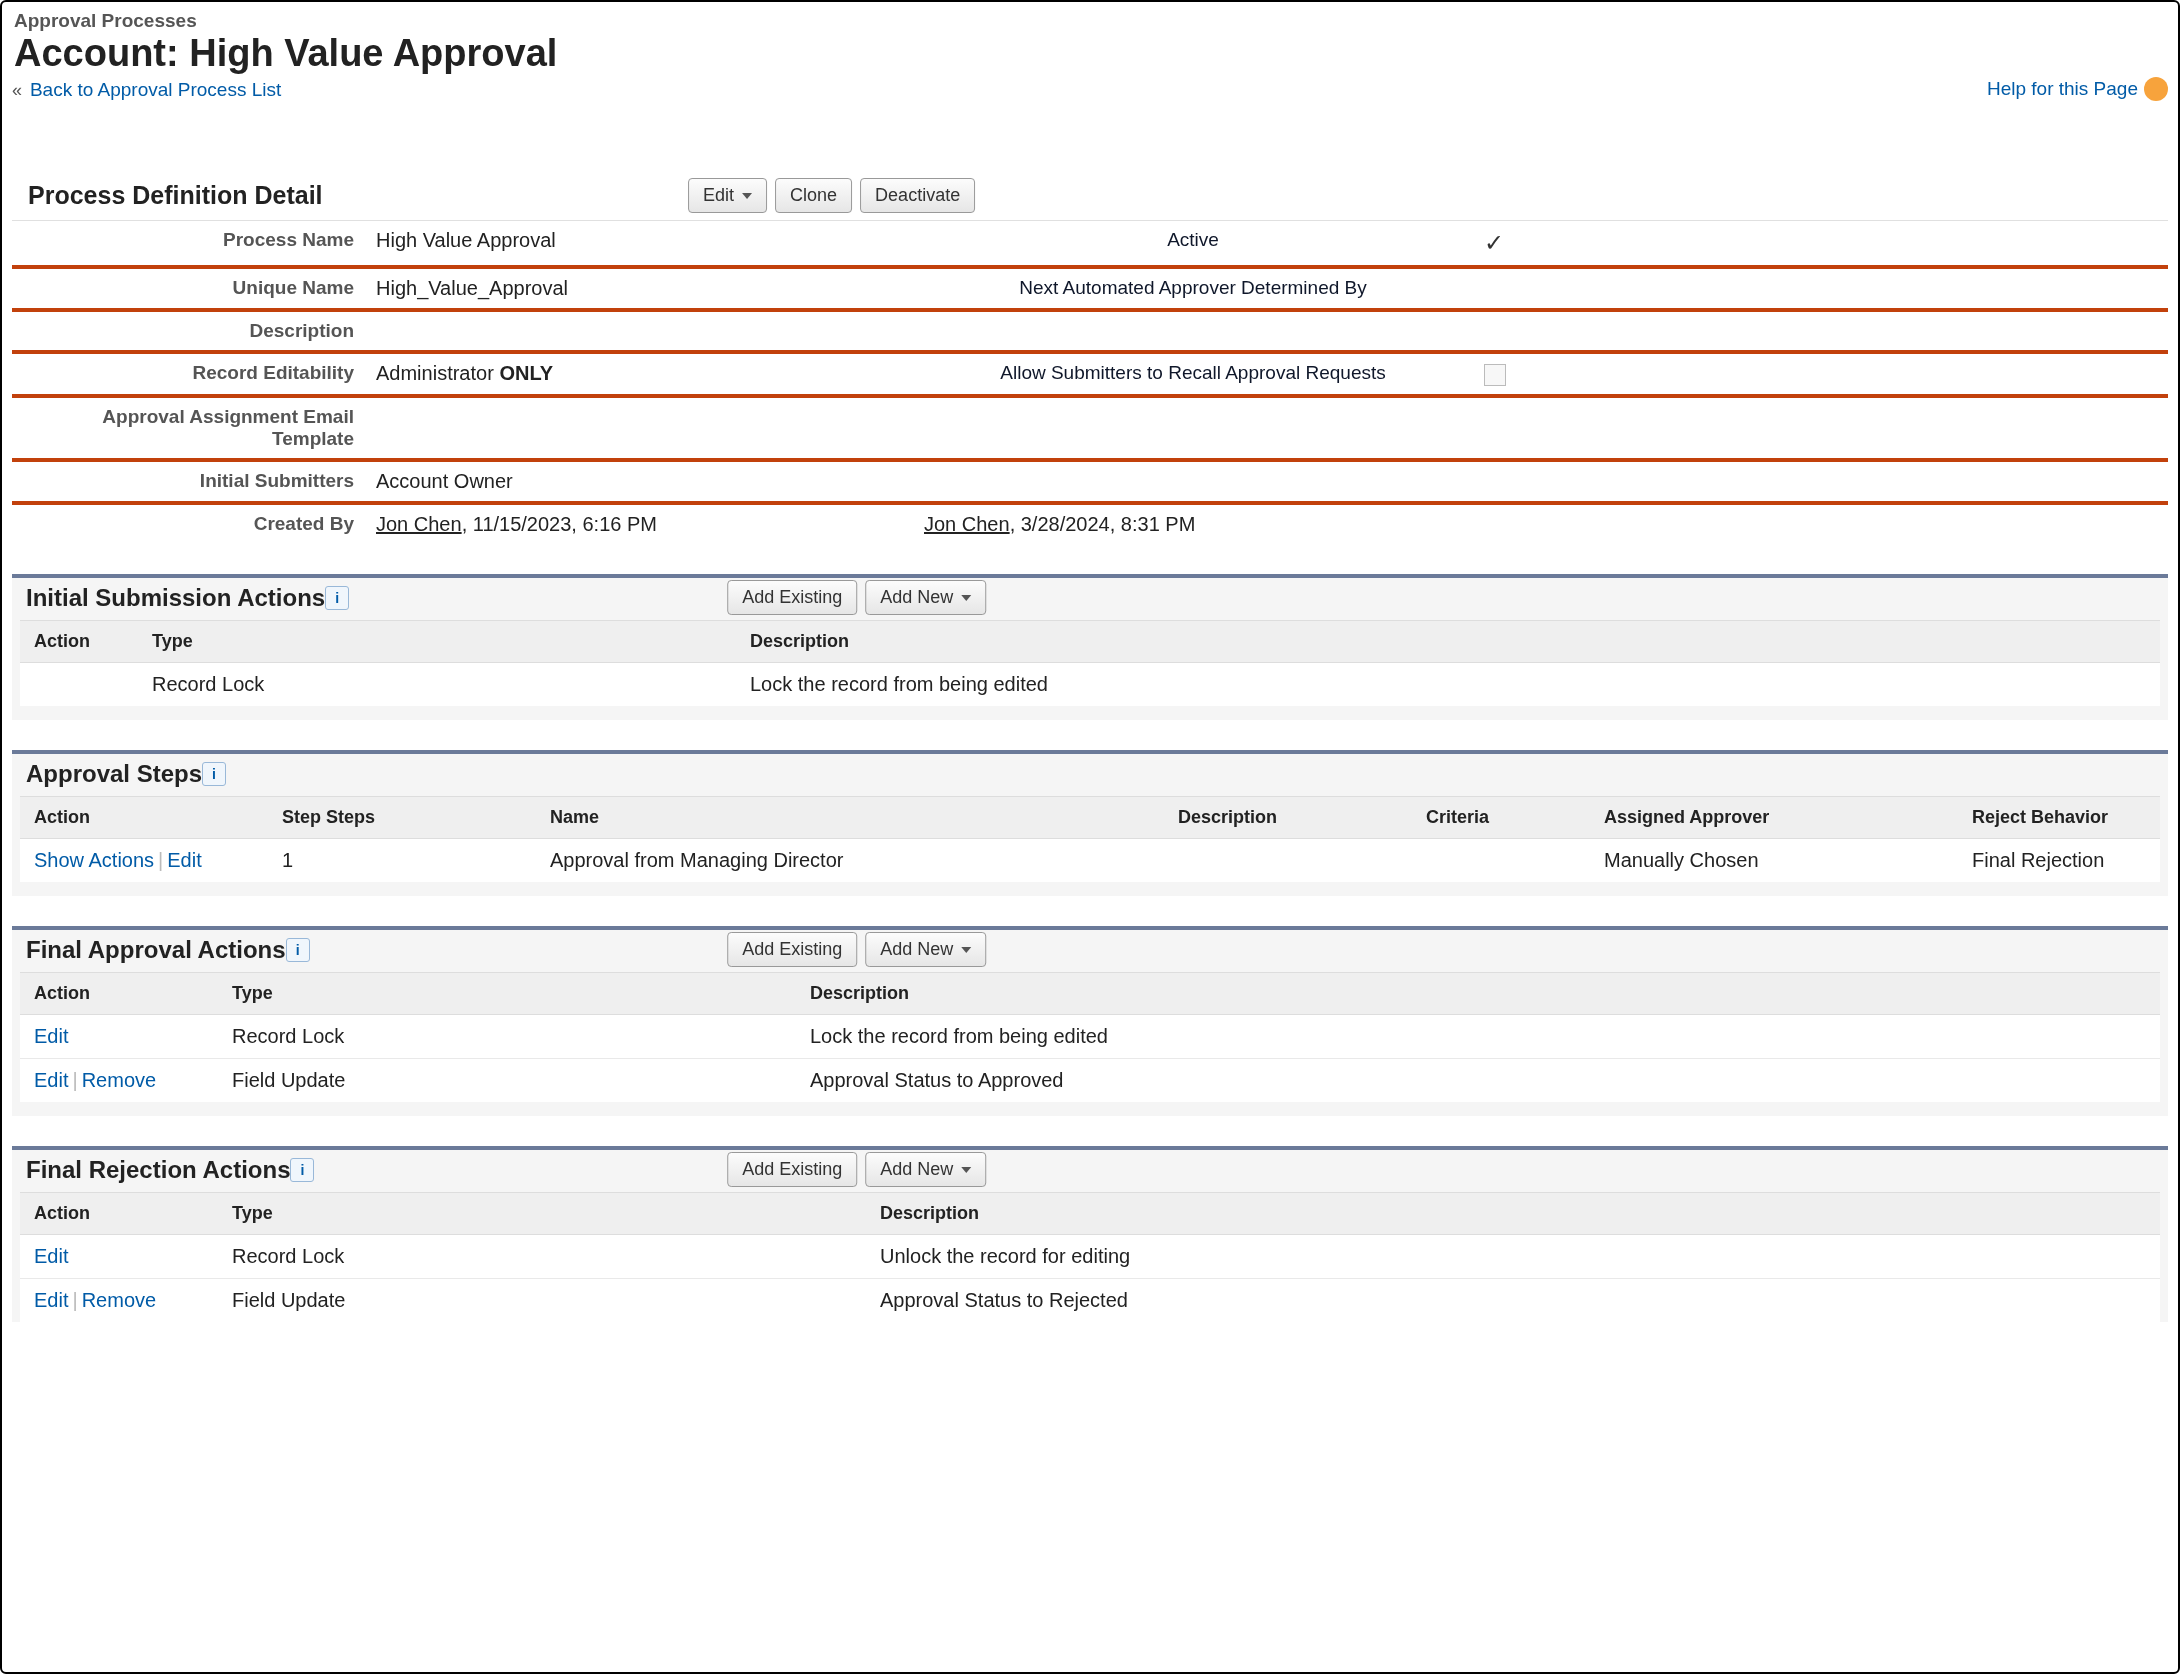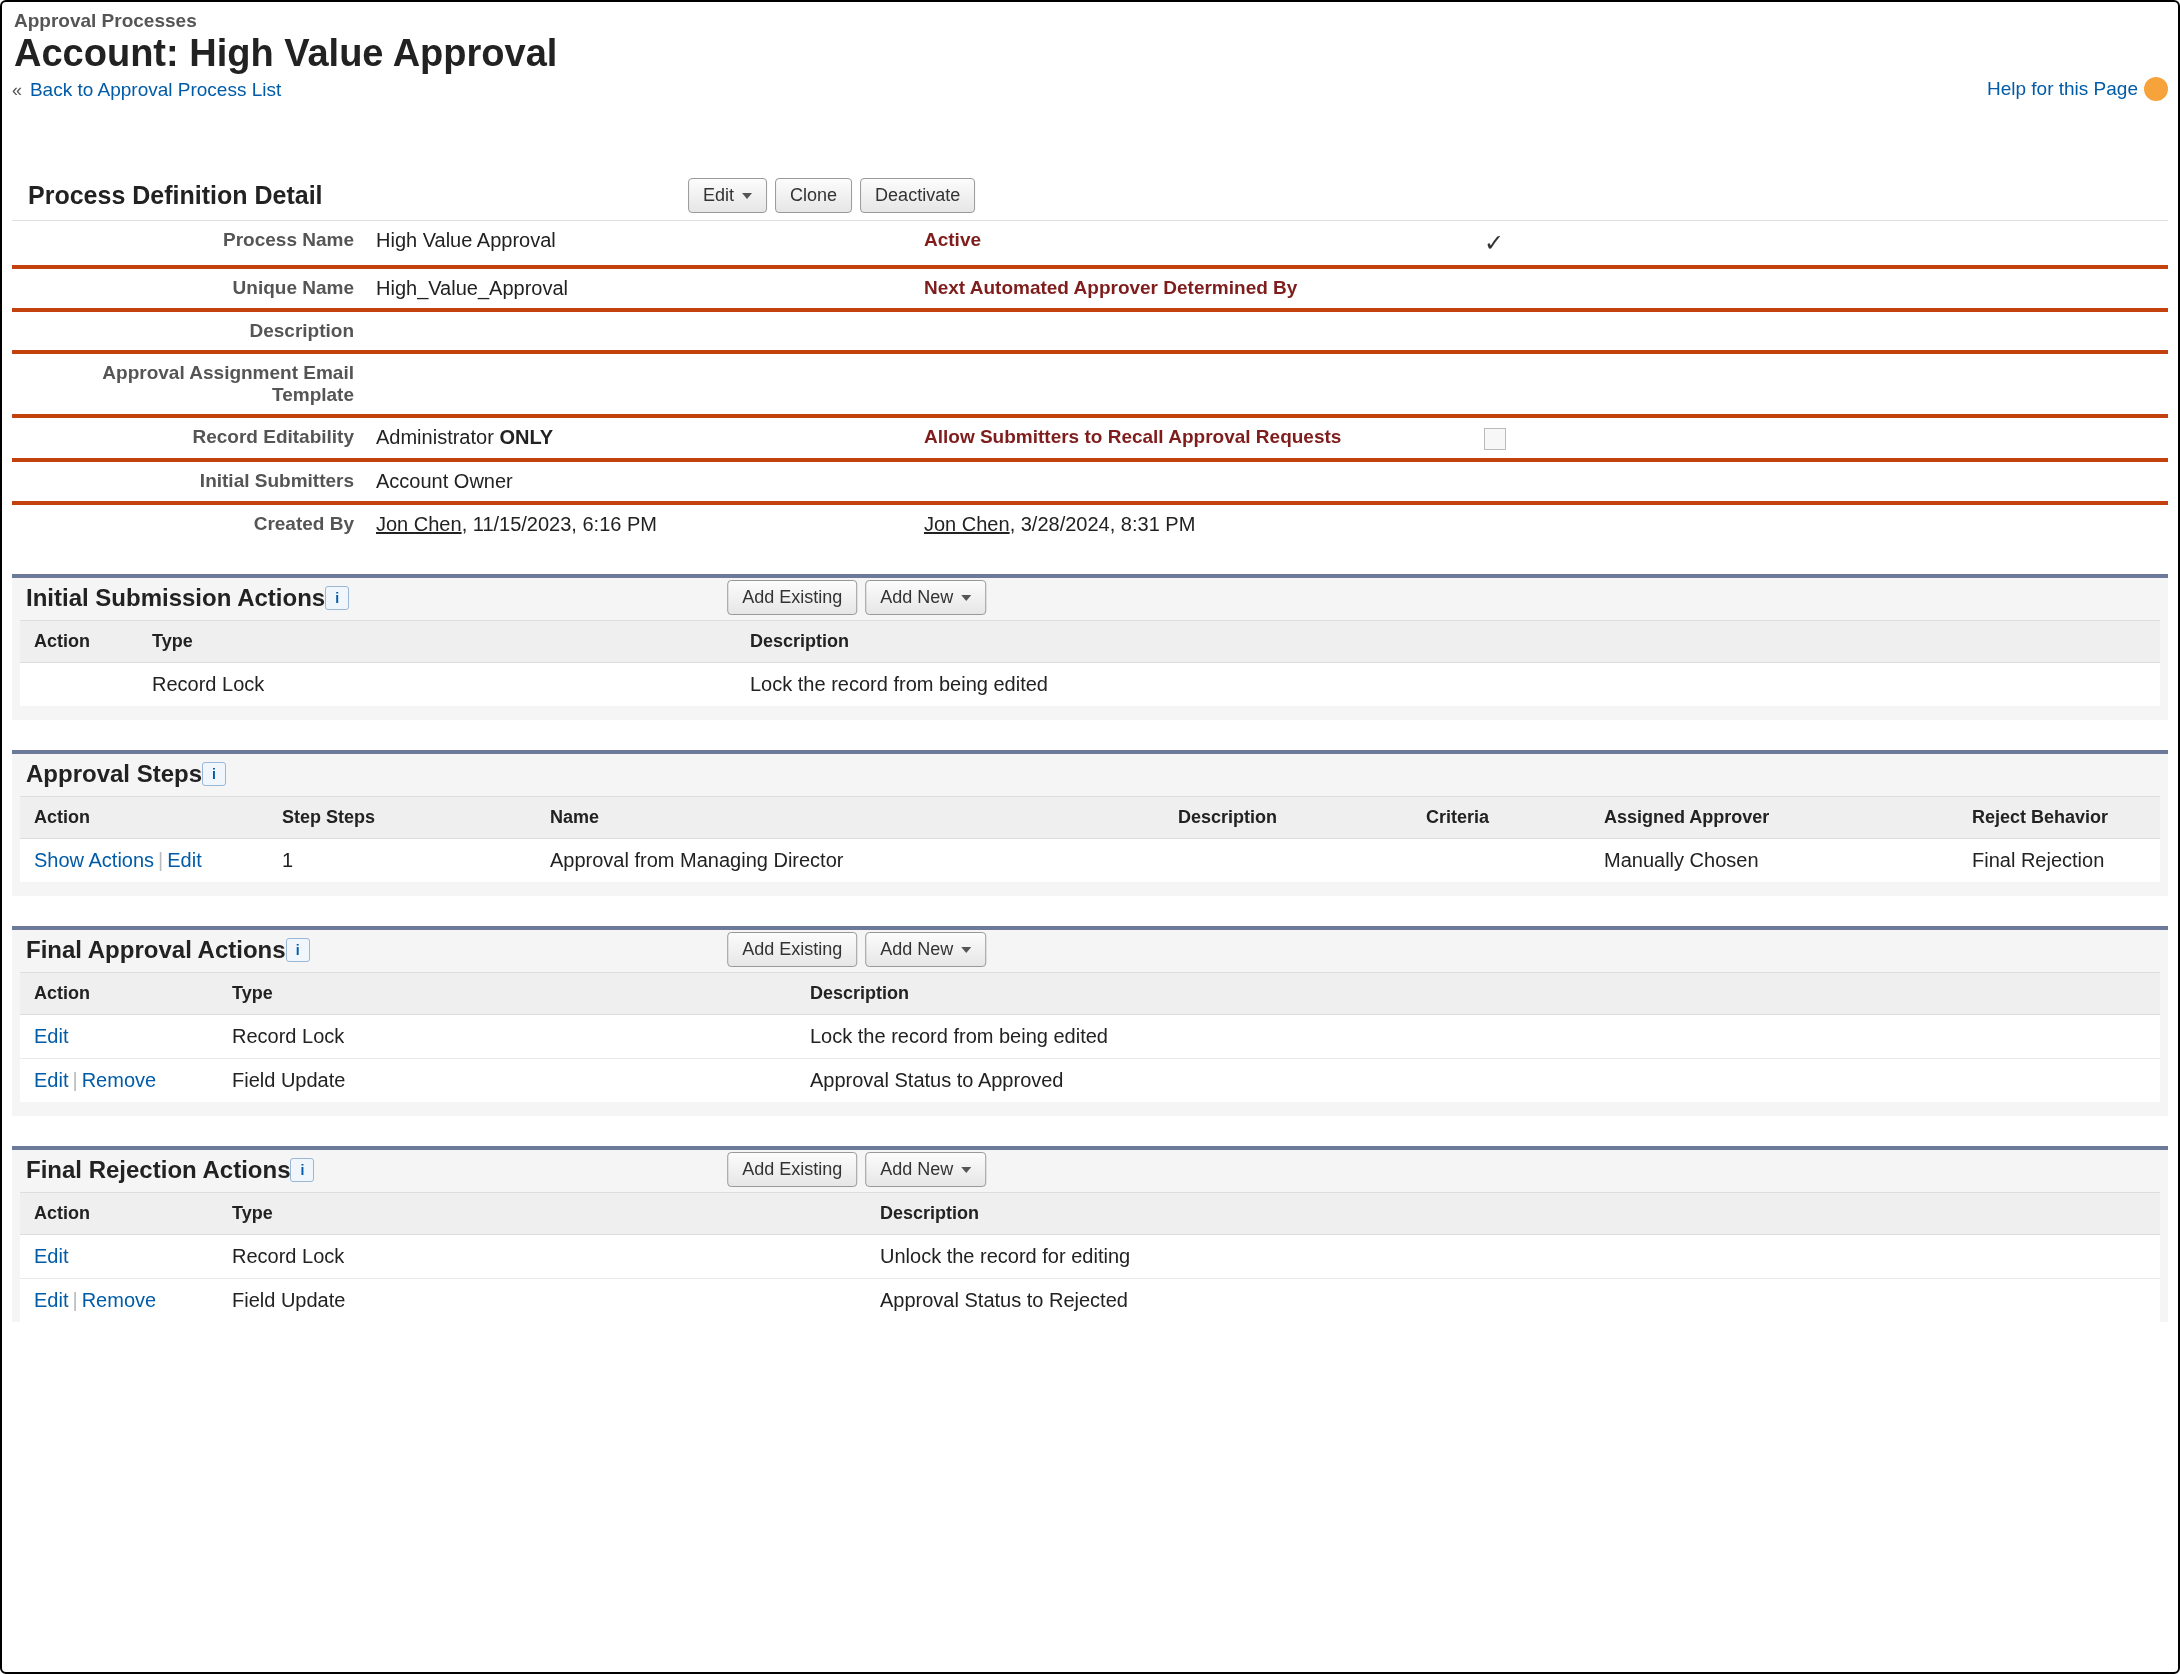--- a/index.html
+++ b/index.html
@@ -23,21 +23,21 @@
   .btn{background:linear-gradient(#fcfcfc,#e6e6e6);border:1px solid #999;border-radius:4px;padding:6px 14px;font-size:18px;color:#333;cursor:pointer;display:inline-flex;align-items:center;gap:8px}
   .btn .caret{width:0;height:0;border-left:5px solid transparent;border-right:5px solid transparent;border-top:6px solid #555}
   .btn-row{display:flex;gap:8px}
 
   
   .detail-panel{border-top:1px solid #e0e0e0}
   .detail-row{display:flex;border-bottom:4px solid #c2410c}
   .detail-row.noborder{border-bottom:none}
   .detail-label{width:360px;text-align:right;color:#555;font-size:19px;font-weight:600;padding:8px 18px 8px 4px;box-sizing:border-box}
   .detail-val{flex:1;padding:8px 4px;font-size:20px}
-  .detail-label2{width:740px;text-align:left;color:#7f1d1d;font-size:19px;font-weight:700;padding:8px 18px 8px 4px;box-sizing:border-box}
+  .detail-label2{width:740px;text-align:center;color:#0f172a;font-size:19px;font-weight:400;padding:8px 18px 8px 4px;box-sizing:border-box}
   .detail-val2{flex:1;padding:8px 4px;font-size:20px}
   .only{font-weight:bold}
   .chk{display:inline-block;width:20px;height:20px;border:1px solid #bbb;background:#f7f7f7;vertical-align:middle}
   .check{font-size:24px;color:#333}
   .u{text-decoration:underline}
 
   
   .rl{border-top:4px solid #6b7a99;background:#f5f5f5;margin-top:30px}
   .rl-head{display:flex;align-items:center;padding:6px 10px 8px 14px;}
   .rl-title{font-size:24px;font-weight:bold}
@@ -95,28 +95,28 @@
         <div class="detail-label">Unique Name</div>
         <div class="detail-val" style="flex:0 0 540px">High_Value_Approval</div>
         <div class="detail-label2" style="width:560px">Next Automated Approver Determined By</div>
         <div class="detail-val2"></div>
       </div>
       <div class="detail-row">
         <div class="detail-label">Description</div>
         <div class="detail-val"></div>
       </div>
       <div class="detail-row">
-        <div class="detail-label">Approval Assignment Email Template</div>
-        <div class="detail-val"></div>
-      </div>
-      <div class="detail-row">
         <div class="detail-label">Record Editability</div>
         <div class="detail-val" style="flex:0 0 540px"><span>Administrator </span><span class="only">ONLY</span></div>
         <div class="detail-label2" style="width:560px">Allow Submitters to Recall Approval Requests</div>
         <div class="detail-val2"><span class="chk"></span></div>
+      </div>
+      <div class="detail-row">
+        <div class="detail-label">Approval Assignment Email Template</div>
+        <div class="detail-val"></div>
       </div>
       <div class="detail-row">
         <div class="detail-label">Initial Submitters</div>
         <div class="detail-val">Account Owner</div>
       </div>
       <div class="detail-row noborder">
         <div class="detail-label">Created By</div>
         <div class="detail-val" style="flex:0 0 540px"><span class="u">Jon Chen</span><span>, 11/15/2023, 6:16 PM</span></div>
         <div class="detail-val2"><span class="u">Jon Chen</span><span>, 3/28/2024, 8:31 PM</span></div>
       </div>

